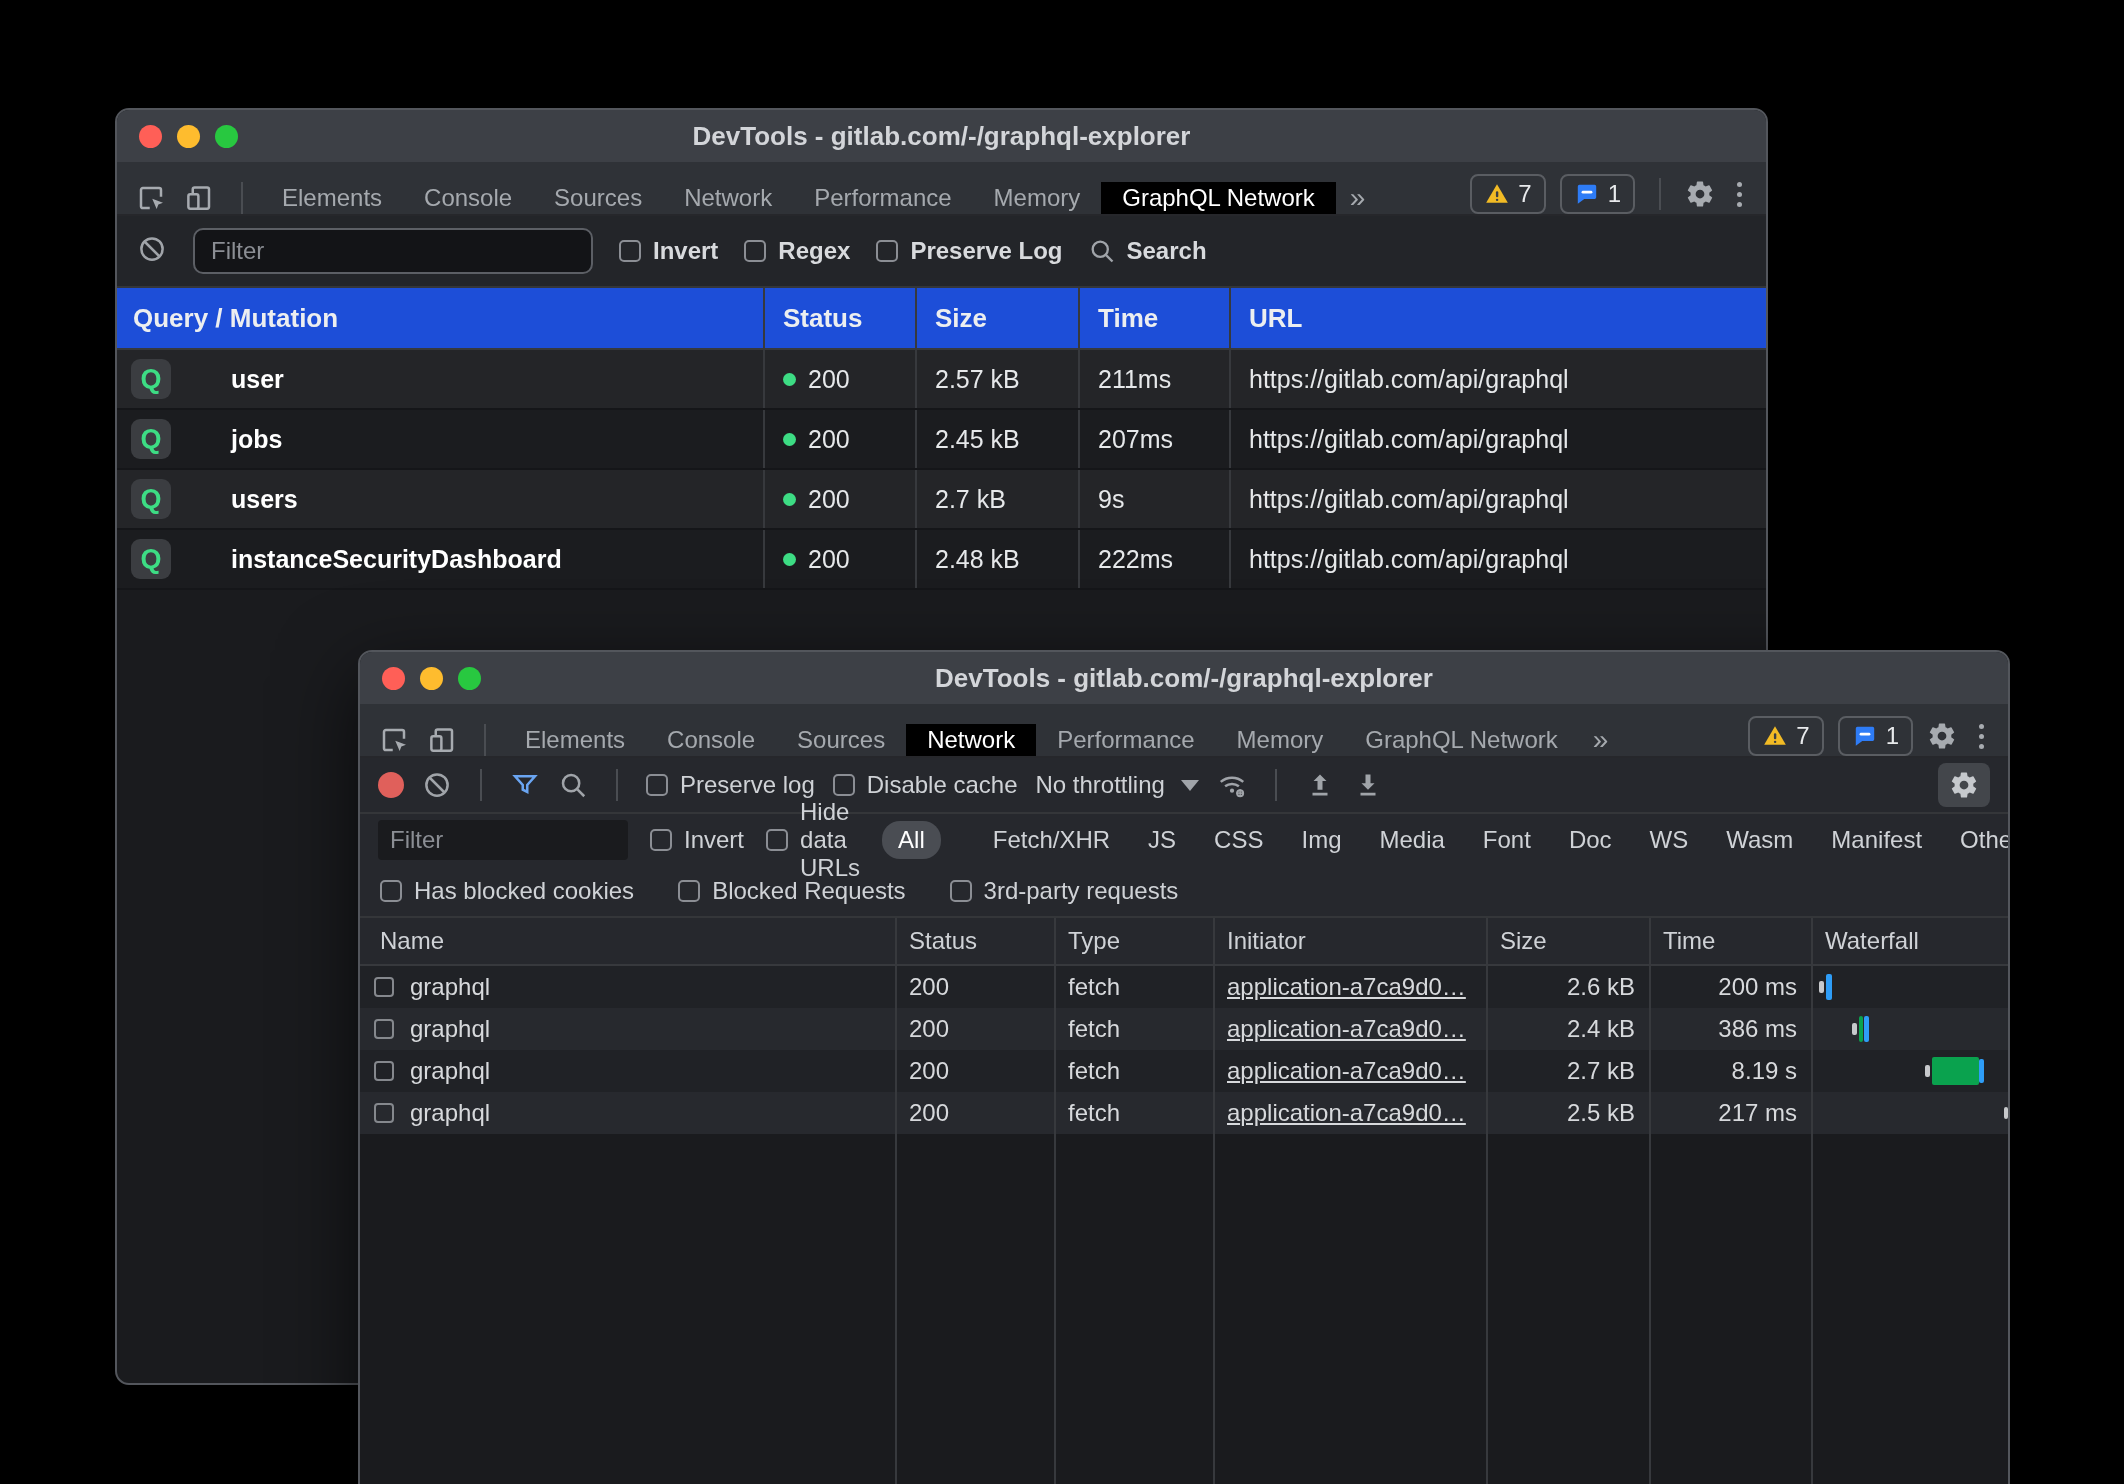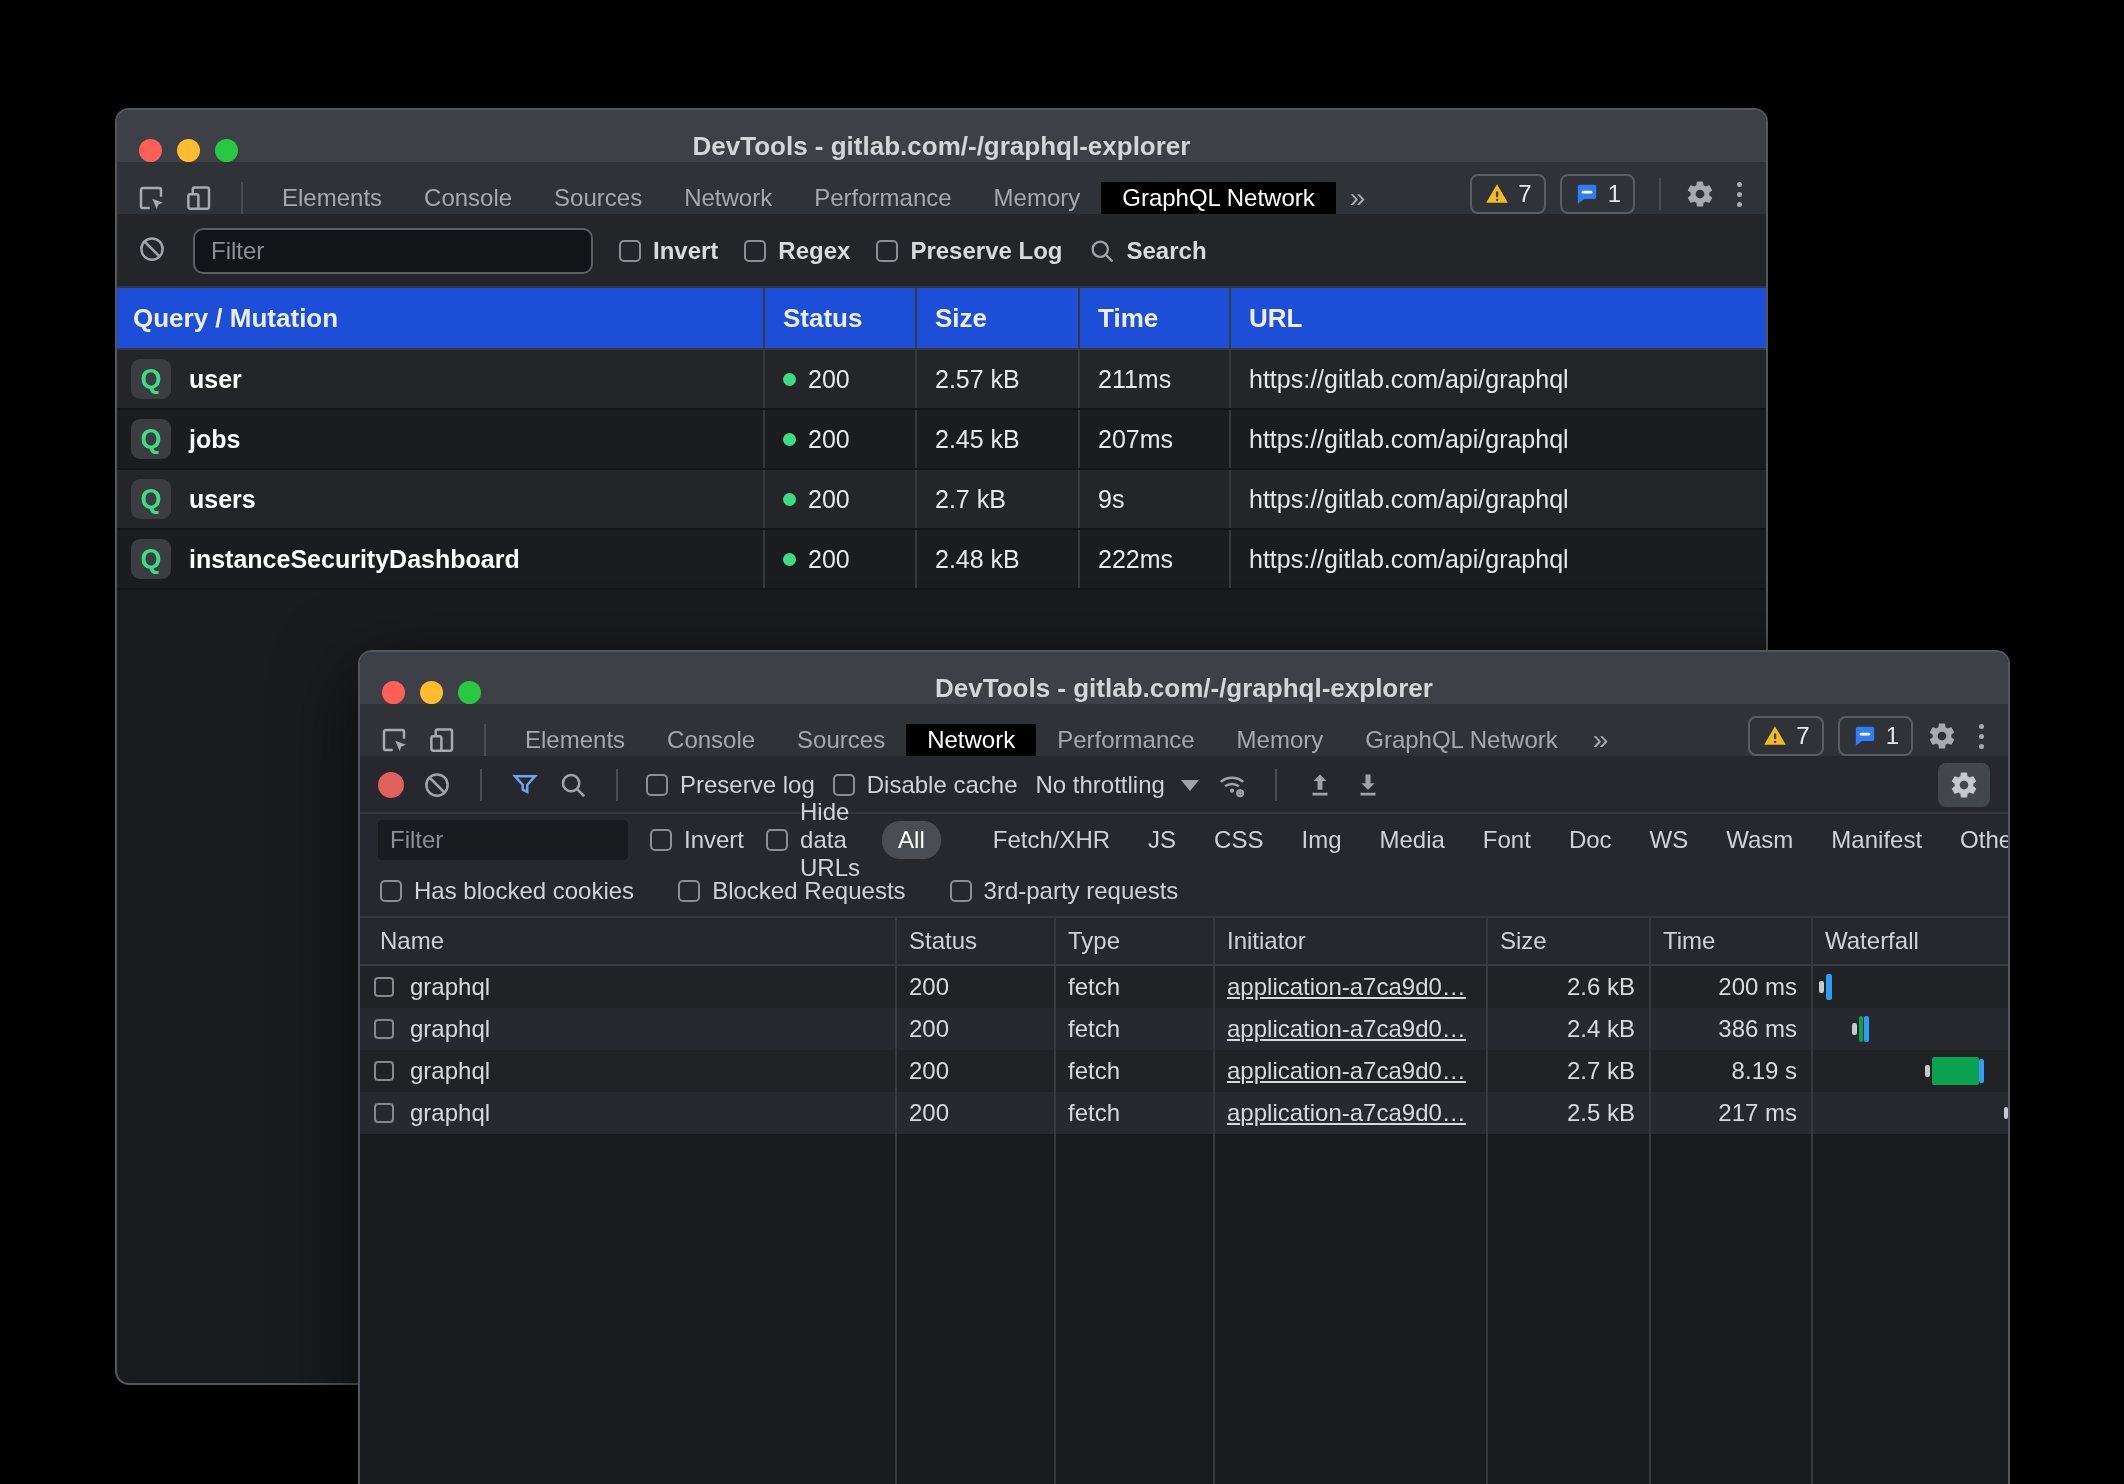--- a/index.html
+++ b/index.html
@@ -3,21 +3,21 @@
 <meta charset="utf-8">
 <style>
   * { margin:0; padding:0; box-sizing:border-box; }
   html,body { width:2124px; height:1484px; overflow:hidden; background:#000;
               font-family:"Liberation Sans", sans-serif; color:#e8eaec; }
   .window { position:absolute; border-radius:14px; border:2px solid #53565c;
             box-shadow:0 24px 80px rgba(0,0,0,.65); overflow:hidden; background:#1a1b1e; }
   #win1 { left:115px; top:108px; width:1653px; height:1277px; z-index:1; }
   #win2 { left:358px; top:650px; width:1652px; height:880px; z-index:2; }
 
-  .titlebar { height:52px; background:#3d4046; display:flex; align-items:flex-end; position:relative; }
+  .titlebar { height:52px; background:#3d4046; display:flex; align-items:center; position:relative; }
   .lights { position:absolute; left:22px; display:flex; gap:15px; }
   .light { width:23px; height:23px; border-radius:50%; }
   .light.red { background:#ff5f57; } .light.yellow { background:#febc2e; } .light.green { background:#28c840; }
   .title { flex:1; text-align:center; font-size:26px; font-weight:700; color:#d3d5d9; }
 
   .tabstrip { height:54px; background:#2f3237; display:flex; align-items:flex-end;
               border-bottom:2px solid #26272b; }
   .tool-icons { display:flex; align-items:center; padding:0 8px 0 18px; gap:16px; }
   .ticon { width:32px; height:32px; color:#a7abb0; display:flex; align-items:center; justify-content:center; }
   .ticon svg { width:30px; height:30px; }
@@ -52,21 +52,21 @@
   .w1-head .cell { height:60px; font-weight:700; font-size:26px; color:#eceef0; }
   .cell { display:flex; align-items:center; padding-left:18px; border-right:2px solid #37393d; overflow:hidden; white-space:nowrap; }
   .cell.last { border-right:none; }
   .w1-row .cell { height:58px; font-size:25px; color:#e6e8ea; }
   .w1-row:nth-child(odd) { background:#242528; }
   .w1-row:nth-child(even) { background:#1b1c1f; }
   .w1-row { border-bottom:2px solid #151619; }
   .qcell { padding-left:14px; gap:18px; }
   .qbadge { width:40px; height:40px; border-radius:9px; background:#3b3d41; color:#3ddc84;
             font-weight:700; font-size:27px; display:flex; align-items:center; justify-content:center; flex:0 0 auto; }
-  .row-name { font-weight:700; color:#fff; }
+  .row-name { font-weight:700; color:#fff;margin-left:42px; }
   .sdot { width:13px; height:13px; border-radius:50%; background:#3ddc84; margin-right:12px; flex:0 0 auto; }
   .w1-rest { height:697px; background:#1a1b1e; }
 
   
   .net-toolbar { height:56px; background:#26282d; display:flex; align-items:center; gap:18px;
                  padding:0 18px; border-bottom:2px solid #343639; }
   .rec-dot { width:26px; height:26px; border-radius:50%; background:#e0605b; flex:0 0 auto; }
   .nt-icon { color:#a0a4a9; display:flex; align-items:center; }
   .nt-icon svg { width:30px; height:30px; }
   .nt-icon.blue { color:#6aa5f2; }

